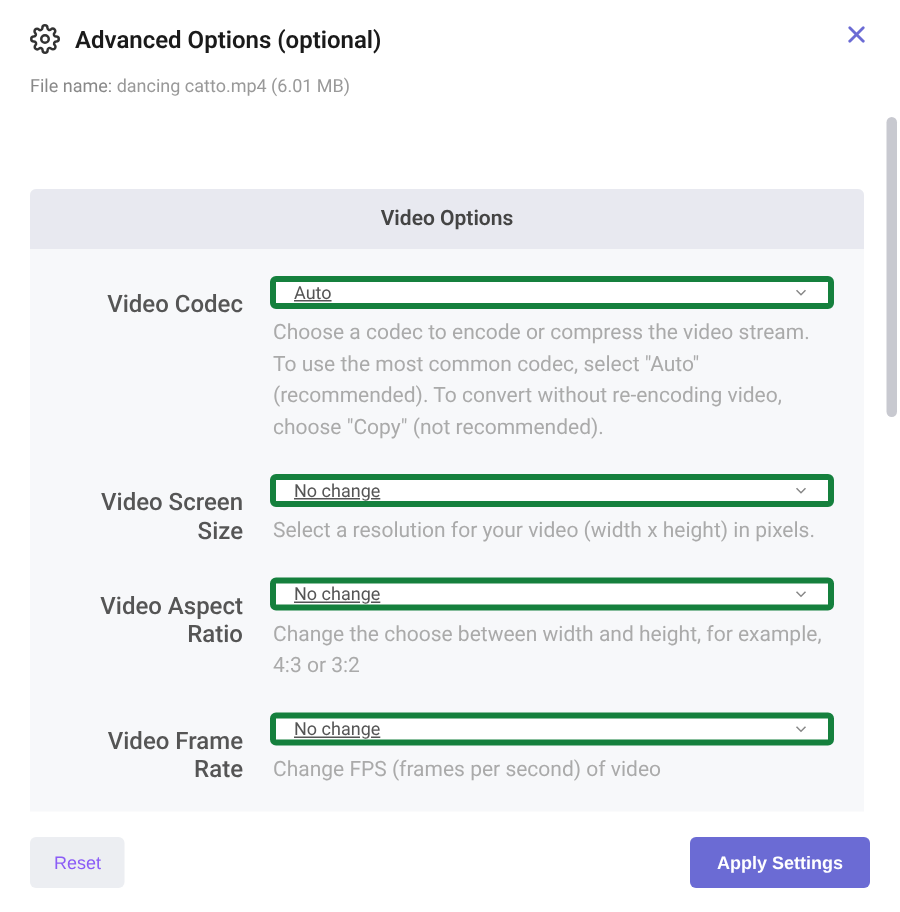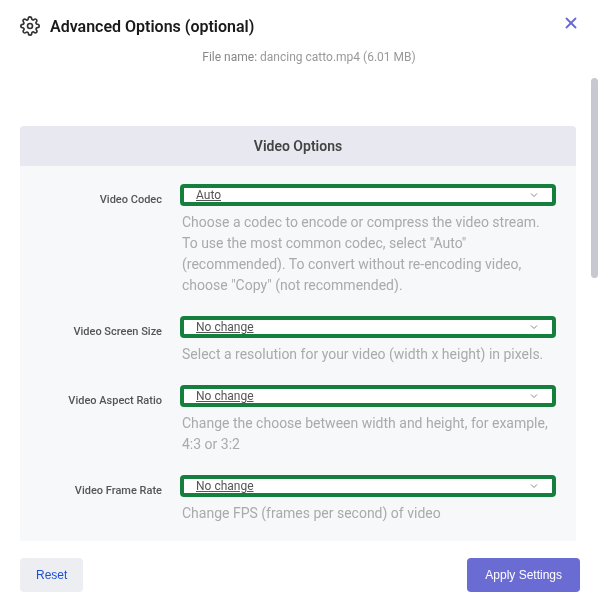--- a/index.html
+++ b/index.html
@@ -45,21 +45,20 @@
       top: 14px;
       width: 18px;
       height: 18px;
       cursor: pointer;
       color: #6b6bd4;
     }
     .file-line {
       padding: 6px 2px 14px 20px;
       font-size: 12px;
       color: #999;
-      text-align: center;
     }
     .file-label {
       color: #888;
     }
     .file-name {
       color: #999;
     }
     .content-wrapper {
       flex: 1;
       padding: 0 12px 0 20px;
@@ -92,21 +91,21 @@
     .option-row {
       display: flex;
       margin-bottom: 6px;
     }
     .option-label {
       width: 140px;
       flex-shrink: 0;
       text-align: right;
       padding-right: 18px;
       padding-top: 9px;
-      font-size: 11px;
+      font-size: 16px;
       color: #555;
       font-weight: 500;
     }
     .option-control {
       flex: 1;
     }
     .select-box {
       background: #fff;
       border: 4px solid #15803d;
       border-radius: 4px;
@@ -136,21 +135,21 @@
       align-items: center;
       padding: 16px 20px;
       border-top: 1px solid transparent;
     }
     .reset-btn {
       background: #eceef2;
       border: none;
       border-radius: 4px;
       padding: 10px 16px;
       font-size: 12px;
-      color: #1d4ed8;
+      color: #8b5cf6;
       cursor: pointer;
     }
     .footer-right {
       display: flex;
       gap: 12px;
     }
     .apply-all-btn {
       background: #fff;
       border: 1px solid #6b6bd4;
       color: #6b6bd4;
@@ -161,21 +160,21 @@
       font-weight: 500;
     }
     .apply-settings-btn {
       background: #6b6bd4;
       border: none;
       color: #fff;
       border-radius: 4px;
       padding: 10px 18px;
       font-size: 12px;
       cursor: pointer;
-      font-weight: 400;
+      font-weight: 700;
     }
     .scrollbar-track {
       position: absolute;
       right: 2px;
       top: 0;
       width: 7px;
       height: 200px;
       background: #c8c9d0;
       border-radius: 4px;
     }

